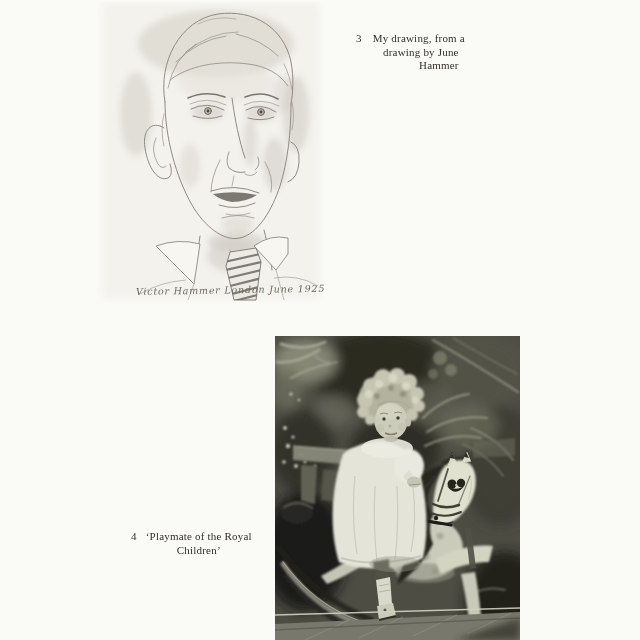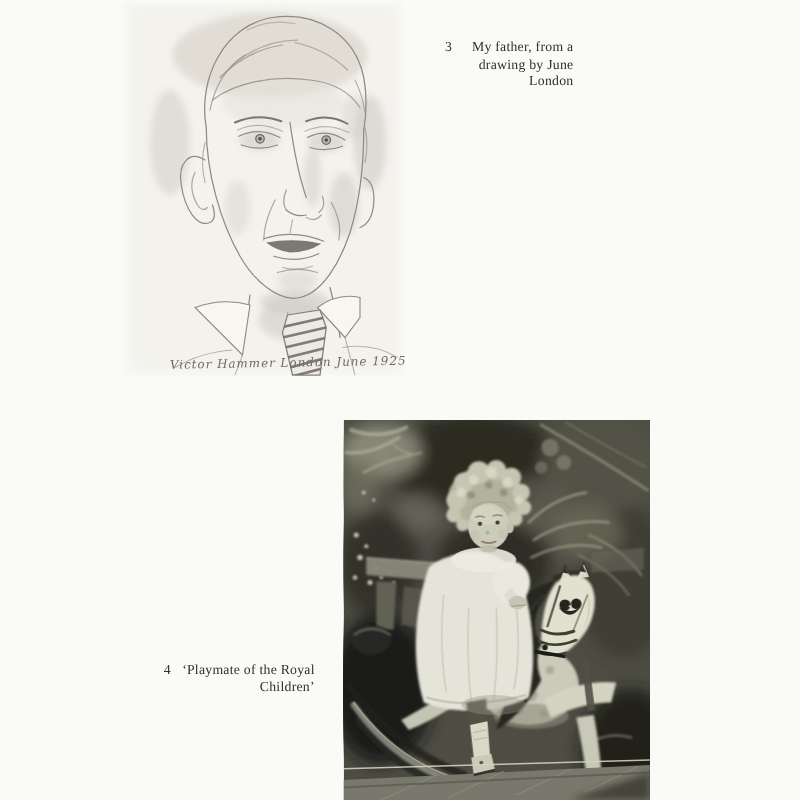--- a/index.html
+++ b/index.html
@@ -21,21 +21,21 @@
     font-size:11px;
     line-height:13.5px;
     letter-spacing:0.2px;
   }
   .caption .cap-num{flex:0 0 auto;}
   .caption .cap-text{display:block;}
   .caption .cap-line{display:block;white-space:nowrap;}
   .caption-3{left:356px;top:32px;gap:11px;}
   .caption-3 .cap-text{width:86px;text-align:right;}
   .caption-4{left:131px;top:530px;gap:9px;}
-  .caption-4 .cap-text{text-align:right;}
+  .caption-4 .cap-text{text-align:center;}
 </style>
 </head>
 <body>
 
 <div class="page">
 
   <figure class="plate plate-drawing">
     <svg width="226" height="300" viewBox="0 0 226 300">
       <defs>
         <filter id="soft5" x="-20%" y="-20%" width="140%" height="140%">
@@ -156,23 +156,23 @@
         </g>
       </g>
 
       <text x="38" y="293" font-size="9.5" font-style="italic" fill="#6f6a61" letter-spacing="0.8" transform="rotate(-1 38 293)" font-family="'DejaVu Serif', serif">Victor Hammer   London   June   1925</text>
     </svg>
   </figure>
 
   <div class="caption caption-3">
     <span class="cap-num">3</span>
     <span class="cap-text">
-      <span class="cap-line">My father, from a</span>
+      <span class="cap-line">My drawing, from a</span>
       <span class="cap-line">drawing by June</span>
-      <span class="cap-line">London</span>
+      <span class="cap-line">Hammer</span>
     </span>
   </div>
 
   <figure class="plate plate-photo">
     <svg width="245" height="304" viewBox="0 0 245 304">
       <defs>
         <filter id="pb6" x="-30%" y="-30%" width="160%" height="160%">
             <feGaussianBlur stdDeviation="6"></feGaussianBlur>
           </filter>
         <filter id="pb3" x="-30%" y="-30%" width="160%" height="160%">

